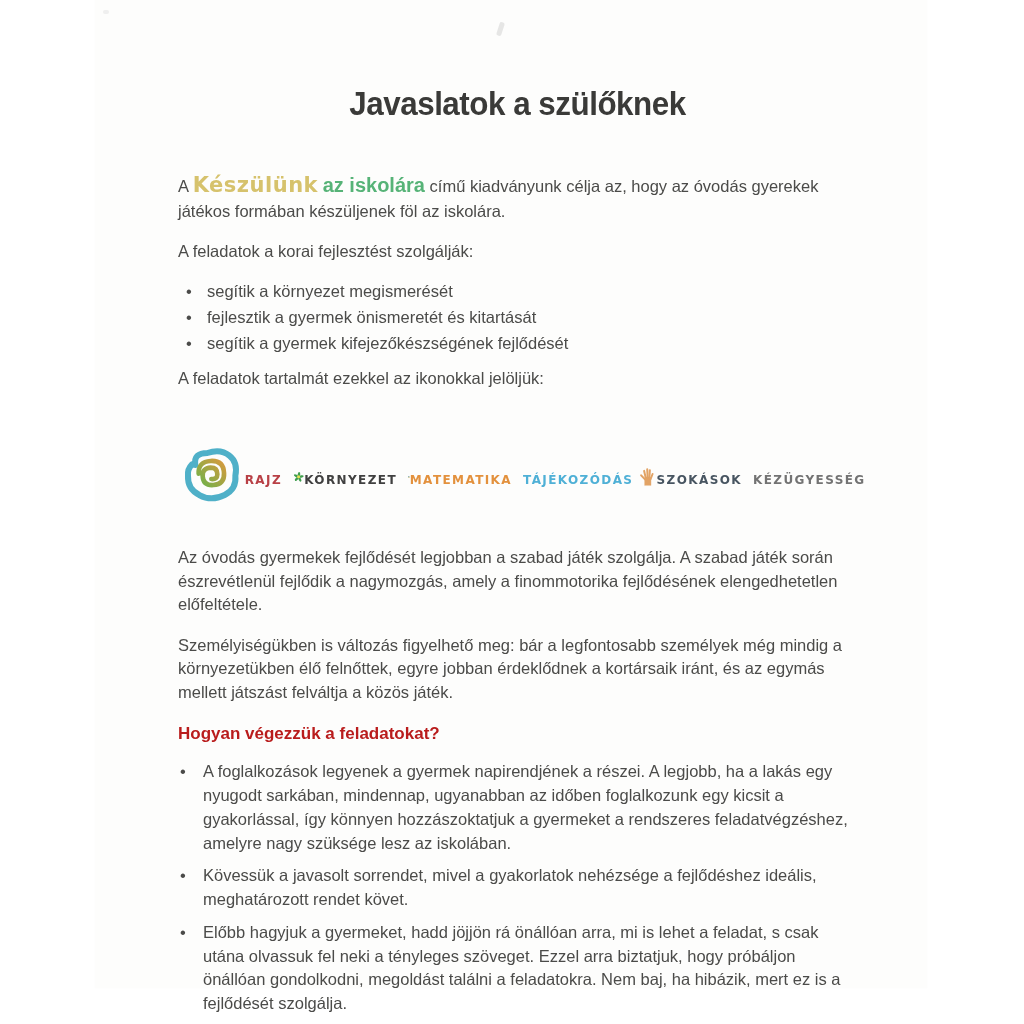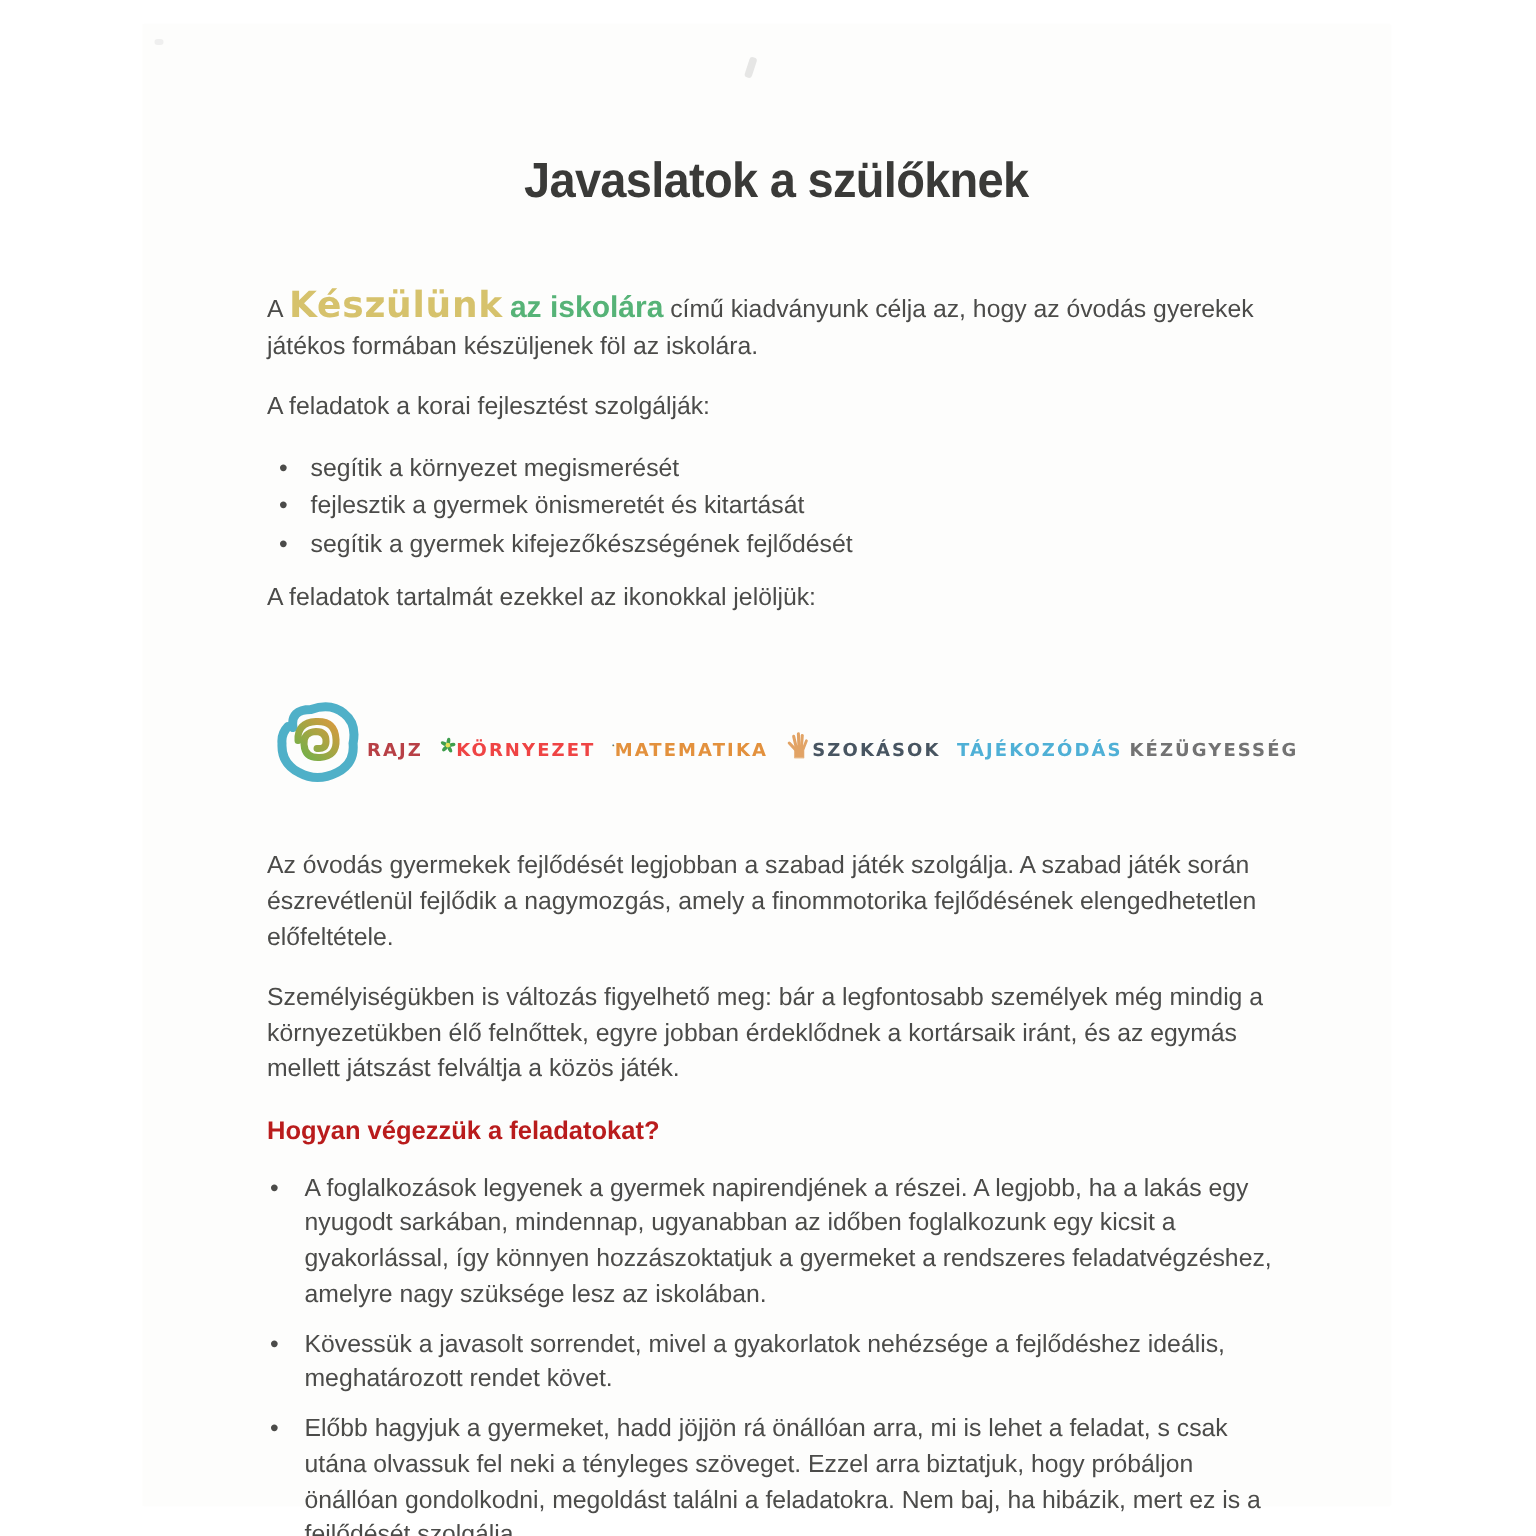--- a/index.html
+++ b/index.html
@@ -2,38 +2,38 @@
 <html lang="hu"><head>
 <meta charset="utf-8">
 <style>
   html,body{margin:0;padding:0;}
   body{
     width:1024px;height:1024px;overflow:hidden;background:#ffffff;
     font-family:"Liberation Sans","DejaVu Sans",sans-serif;
     position:relative;
   }
   .scan-page{
-    position:absolute;left:95px;top:16px;width:832px;height:988px;
+    position:absolute;left:95px;top:0;width:832px;height:988px;
     background:#fdfdfc;box-shadow:0 0 2px rgba(0,0,0,0.02);
   }
   .artifact{position:absolute;background:#c9c9c9;opacity:.45;border-radius:2px;}
   .artifact.a1{left:403px;top:22px;width:5px;height:14px;transform:rotate(18deg);}
   .artifact.a2{left:8px;top:10px;width:6px;height:4px;opacity:.25;}
   .content{
     position:relative;padding:0 70px 0 83px;color:#4b4b49;
     font-size:16.5px;line-height:1.44;
   }
   .doc-title{
     margin:84px 0 0 0;text-align:center;
     font-size:33px;font-weight:bold;color:#3a3a38;
     letter-spacing:-0.5px;transform:scaleX(0.95);line-height:1.2;
   }
   .intro{margin-top:46px;}
   .series-script{
-    font-size:24px;font-weight:bold;letter-spacing:0.5px;
+    font-size:21px;font-weight:bold;letter-spacing:0.5px;
     font-family:"DejaVu Sans",sans-serif;
   }
   .series-bold{font-weight:bold;font-size:20px;}
   .lead{margin-top:11px;}
   .goal-list{margin-top:3px;}
   .bullet-item{display:flex;margin-top:2px;}
   .bullet-item .marker{width:11px;flex:none;margin-left:8px;margin-right:10px;color:#4b4b49;}
   .icon-row{
     display:flex;justify-content:space-between;align-items:flex-end;
     margin-top:10px;height:112px;
@@ -112,64 +112,64 @@
               </g>
             <g transform="rotate(224 50 50)">
                 <ellipse cx="50" cy="26" rx="11" ry="22"></ellipse>
               </g>
             <g transform="rotate(296 50 50)">
                 <ellipse cx="50" cy="26" rx="11" ry="22"></ellipse>
               </g>
           </g>
           <circle cx="50" cy="48" r="14" fill="#e6e055"></circle>
         </svg>
-        <span class="icon-label" style="color: #ef4444;">KÖRNYEZET</span>
+        <span class="icon-label" style="color: #404040;">KÖRNYEZET</span>
       </div>
 
       <div class="icon-cell">
         <svg viewBox="0 0 100 100">
           <ellipse cx="53" cy="55" rx="37" ry="33" fill="#e9e04e"></ellipse>
           <rect x="17" y="11" width="55" height="59" rx="9" fill="#2f8fc2" transform="rotate(-3 44 40)"></rect>
           <path d="M57,23 L83,66 L33,64 Z" fill="#c63a2c"></path>
         </svg>
         <span class="icon-label" style="color: rgb(227, 145, 61);">MATEMATIKA</span>
-      </div>
-
-      <div class="icon-cell">
-        <svg viewBox="0 0 100 100">
-          <g fill="#e2a365" stroke="#e2a365" stroke-linecap="round">
-            <path d="M36,94 L36,60 Q36,50 46,50 L62,50 Q70,50 70,58 L70,94 Z" stroke-width="2"></path>
-            <line x1="38" y1="63" x2="17" y2="41" stroke-width="11"></line>
-            <line x1="42" y1="56" x2="33" y2="17" stroke-width="11"></line>
-            <line x1="52" y1="54" x2="50" y2="8" stroke-width="11"></line>
-            <line x1="61" y1="56" x2="64" y2="14" stroke-width="11"></line>
-            <line x1="68" y1="61" x2="79" y2="33" stroke-width="10"></line>
-          </g>
-        </svg>
-        <span class="icon-label" style="color: rgb(72, 85, 97);">SZOKÁSOK</span>
       </div>
 
       <div class="icon-cell">
         <svg viewBox="0 0 100 100">
           <g fill="none" stroke-linecap="round" stroke-linejoin="round">
             <path d="M46,60 Q50,40 53,20" stroke="#c2415e" stroke-width="7"></path>
             <path d="M42,31 L53,16 L61,30" stroke="#c2415e" stroke-width="7"></path>
             <path d="M44,52 Q28,49 13,51" stroke="#69a744" stroke-width="6"></path>
             <path d="M23,41 L10,51 L25,59" stroke="#69a744" stroke-width="6"></path>
             <path d="M57,54 Q74,52 89,52" stroke="#d9a843" stroke-width="6"></path>
             <path d="M79,43 L91,52 L79,61" stroke="#d9a843" stroke-width="6"></path>
             <path d="M50,58 Q48,72 47,84" stroke="#2d3e50" stroke-width="7"></path>
             <path d="M33,75 Q40,87 47,87 Q55,87 59,77" stroke="#2d3e50" stroke-width="7"></path>
           </g>
         </svg>
         <span class="icon-label" style="color: rgb(79, 176, 214);">TÁJÉKOZÓDÁS</span>
       </div>
 
       <div class="icon-cell">
         <svg viewBox="0 0 100 100">
+          <g fill="#e2a365" stroke="#e2a365" stroke-linecap="round">
+            <path d="M36,94 L36,60 Q36,50 46,50 L62,50 Q70,50 70,58 L70,94 Z" stroke-width="2"></path>
+            <line x1="38" y1="63" x2="17" y2="41" stroke-width="11"></line>
+            <line x1="42" y1="56" x2="33" y2="17" stroke-width="11"></line>
+            <line x1="52" y1="54" x2="50" y2="8" stroke-width="11"></line>
+            <line x1="61" y1="56" x2="64" y2="14" stroke-width="11"></line>
+            <line x1="68" y1="61" x2="79" y2="33" stroke-width="10"></line>
+          </g>
+        </svg>
+        <span class="icon-label" style="color: rgb(72, 85, 97);">SZOKÁSOK</span>
+      </div>
+
+      <div class="icon-cell">
+        <svg viewBox="0 0 100 100">
           <path d="M48,8 C72,4 90,20 89,42 C88,56 78,59 70,56 C61,53 57,59 62,68 C67,79 58,90 42,90 C22,89 8,72 10,48 C12,24 28,11 48,8 Z" fill="#d8dbdb"></path>
           <circle cx="63" cy="76" r="6" fill="#fdfdfc"></circle>
           <circle cx="41" cy="24" r="10" fill="#2d6fba"></circle>
           <circle cx="63" cy="28" r="9" fill="#de8a33"></circle>
           <circle cx="78" cy="41" r="7" fill="#57b35f"></circle>
           <circle cx="23" cy="38" r="9" fill="#eae14f"></circle>
           <circle cx="34" cy="59" r="10" fill="#c93b30"></circle>
         </svg>
         <span class="icon-label" style="color: #737373; text-align: center;">KÉZÜGYESSÉG</span>
       </div>

